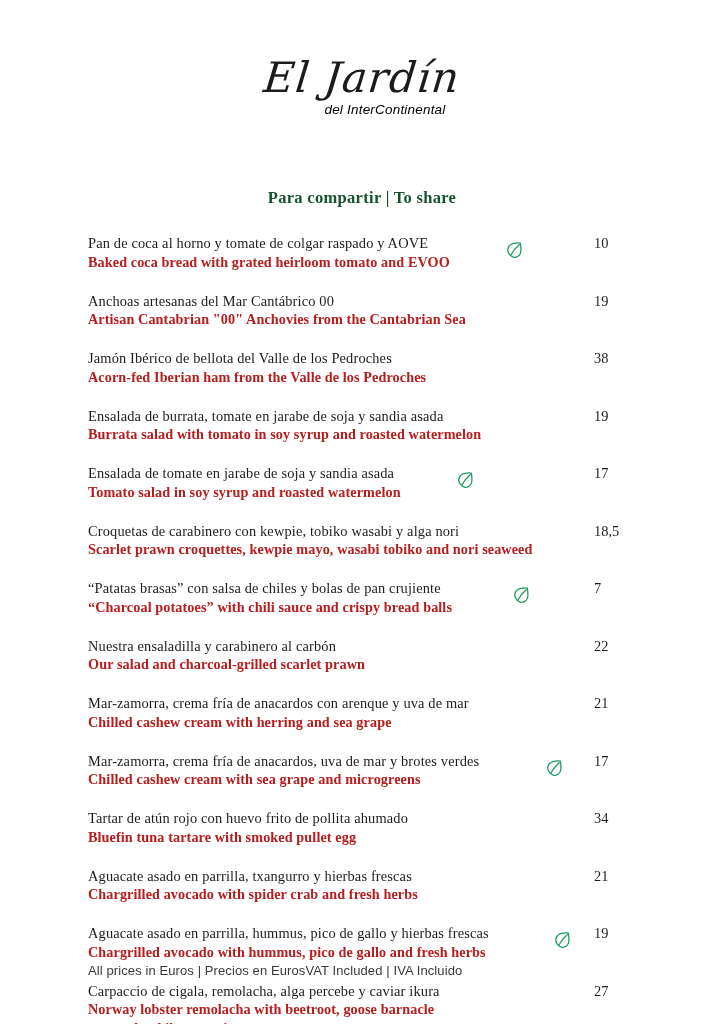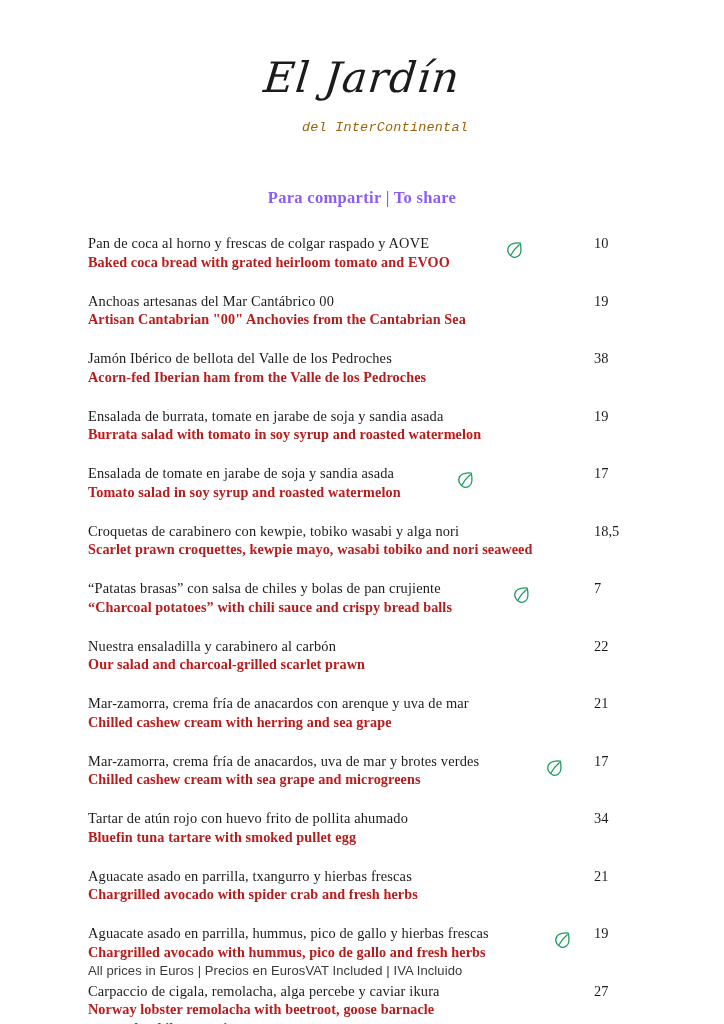--- a/index.html
+++ b/index.html
@@ -29,40 +29,40 @@
     font-style: italic;
     font-weight: 400;
     font-size: 42px;
     letter-spacing: 1px;
     color: #1b1b1b;
     line-height: 1.05;
     transform: skewX(-6deg);
     display: inline-block;
   }
   .logo-sub {
-    font-family: Liberation Mono, monospace;
+    font-family: Liberation Sans, sans-serif;
     font-style: italic;
     font-size: 13.5px;
-    color: #a16207;
+    color: #000000;
     letter-spacing: 0.2px;
-    margin-top: 20px;
+    margin-top: 2px;
     margin-left: 46px;
   }
 
   
   .section-title {
     position: absolute;
     top: 188px;
     left: 0;
     width: 724px;
     text-align: center;
     font-weight: bold;
     font-size: 16.5px;
     letter-spacing: 0.3px;
-    color: #8b5cf6;
+    color: #14532d;
   }
 
   
   .menu-list {
     position: absolute;
     top: 234px;
     left: 88px;
     width: 556px;
   }
   .menu-item {
@@ -129,21 +129,21 @@
 <div class="logo-block">
   <div class="logo-script">El Jardín</div>
   <div class="logo-sub">del InterContinental</div>
 </div>
 
 <div class="section-title">Para compartir | To share</div>
 
 <div class="menu-list">
     <div class="menu-item">
       <div class="item-text">
-        <div class="line-es">Pan de coca al horno y frescas de colgar raspado y AOVE</div>
+        <div class="line-es">Pan de coca al horno y tomate de colgar raspado y AOVE</div>
         <div class="line-en">Baked coca bread with grated heirloom tomato and EVOO</div>
       </div>
       <span class="leaf" style="left: 418px;">
         <svg viewBox="0 0 20 22" fill="none" xmlns="http://www.w3.org/2000/svg">
           <path d="M16.8 2.2C16.8 2.2 6.4 1.0 3.2 6.4c-3.0 5.1 0.6 11.0 5.3 12.3 4.6 1.3 8.6-2.0 9.0-7.2 0.35-4.6-0.7-9.3-0.7-9.3z" stroke="#1a9c5e" stroke-width="1.5" stroke-linejoin="round"></path>
           <path d="M15.6 4.2 C11.5 7.6 8.0 11.6 5.6 16.6" stroke="#1a9c5e" stroke-width="1.5" stroke-linecap="round"></path>
         </svg>
       </span>
       <div class="price">10</div>
     </div>

